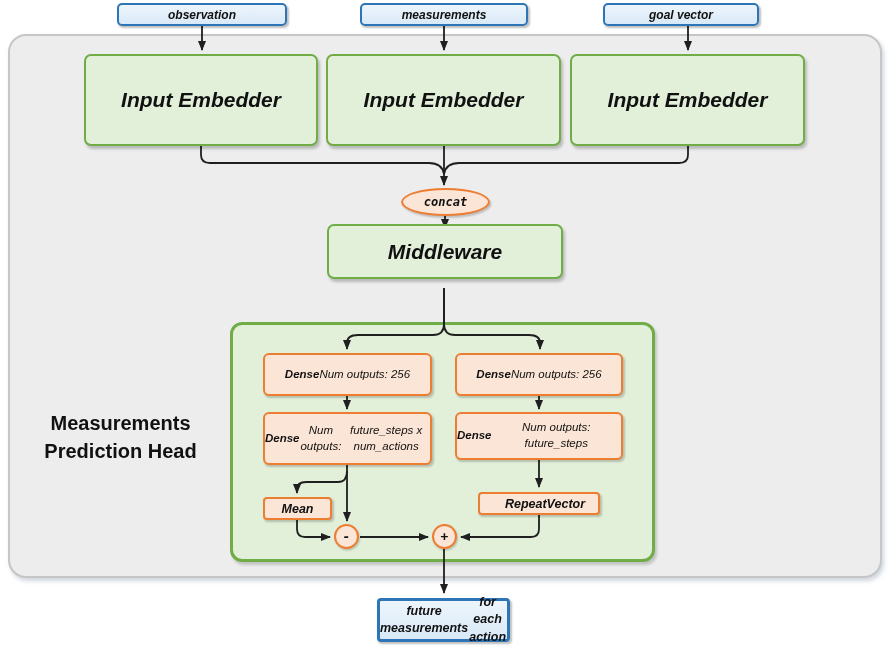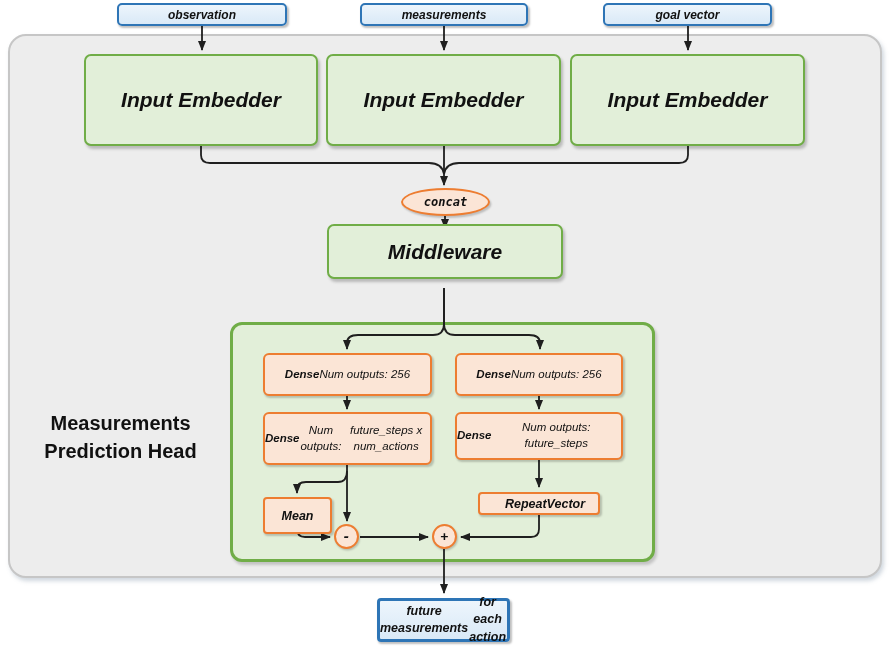--- a/index.html
+++ b/index.html
@@ -110,21 +110,21 @@
       <path d="M 297 520 V 529 Q 297 537 305 537 H 330" marker-end="url(#arr)"></path>
       <path d="M 360 537 H 428" marker-end="url(#arr)"></path>
       <path d="M 539 460 V 487" marker-end="url(#arr)"></path>
       <path d="M 539 515 V 529 Q 539 537 531 537 H 461" marker-end="url(#arr)"></path>
       <path d="M 444 549 V 593" marker-end="url(#arr)"></path>
     </g>
   </svg>
 
   <div class="abs node box-blue" style="left:117px; top:3px; width:170px; height:23px;">observation</div>
   <div class="abs node box-blue" style="left:360px; top:3px; width:168px; height:23px;">measurements</div>
-  <div class="abs node box-blue" style="left:603px; top:3px; width:169px; height:23px;">goal vector</div>
+  <div class="abs node box-blue" style="left:603px; top:3px; width:156px; height:23px;">goal vector</div>
 
   <div class="abs node box-green" style="left:84px; top:54px; width:234px; height:92px;">Input Embedder</div>
   <div class="abs node box-green" style="left:326px; top:54px; width:235px; height:92px;">Input Embedder</div>
   <div class="abs node box-green" style="left:570px; top:54px; width:235px; height:92px;">Input Embedder</div>
 
   <div class="abs node box-orange ellipse" style="left:401px; top:188px; width:89px; height:28px;">concat</div>
 
   <div class="abs node box-green" style="left:327px; top:224px; width:236px; height:55px;">Middleware</div>
 
   <div class="abs head-title">
@@ -143,21 +143,21 @@
   <div class="abs node box-orange dense" style="left:263px; top:412px; width:169px; height:53px;">
     <div class="t">Dense</div>
     <div>Num outputs:</div>
     <div>future_steps x num_actions</div>
   </div>
   <div class="abs node box-orange dense" style="left:455px; top:412px; width:168px; height:48px;">
     <div class="t">Dense</div>
     <div>Num outputs: future_steps</div>
   </div>
 
-  <div class="abs node box-orange small-op" style="left:263px; top:497px; width:69px; height:37px; border-radius:4px;">Mean</div>
+  <div class="abs node box-orange small-op" style="left:263px; top:497px; width:69px; height:23px; border-radius:4px;">Mean</div>
   <div class="abs node box-orange small-op" style="left:478px; top:492px; width:122px; height:23px; border-radius:4px;padding-left:12px;">RepeatVector</div>
 
   <div class="abs node box-orange op-circle" style="left:334px; top:524px; width:25px; height:25px;">-</div>
   <div class="abs node box-orange op-circle" style="left:432px; top:524px; width:25px; height:25px;">+</div>
 
   <div class="abs node box-blue output" style="left:377px; top:598px; width:133px; height:44px; flex-direction:row;">
     <div>future measurements</div>
     <div>for each action</div>
   </div>
 

